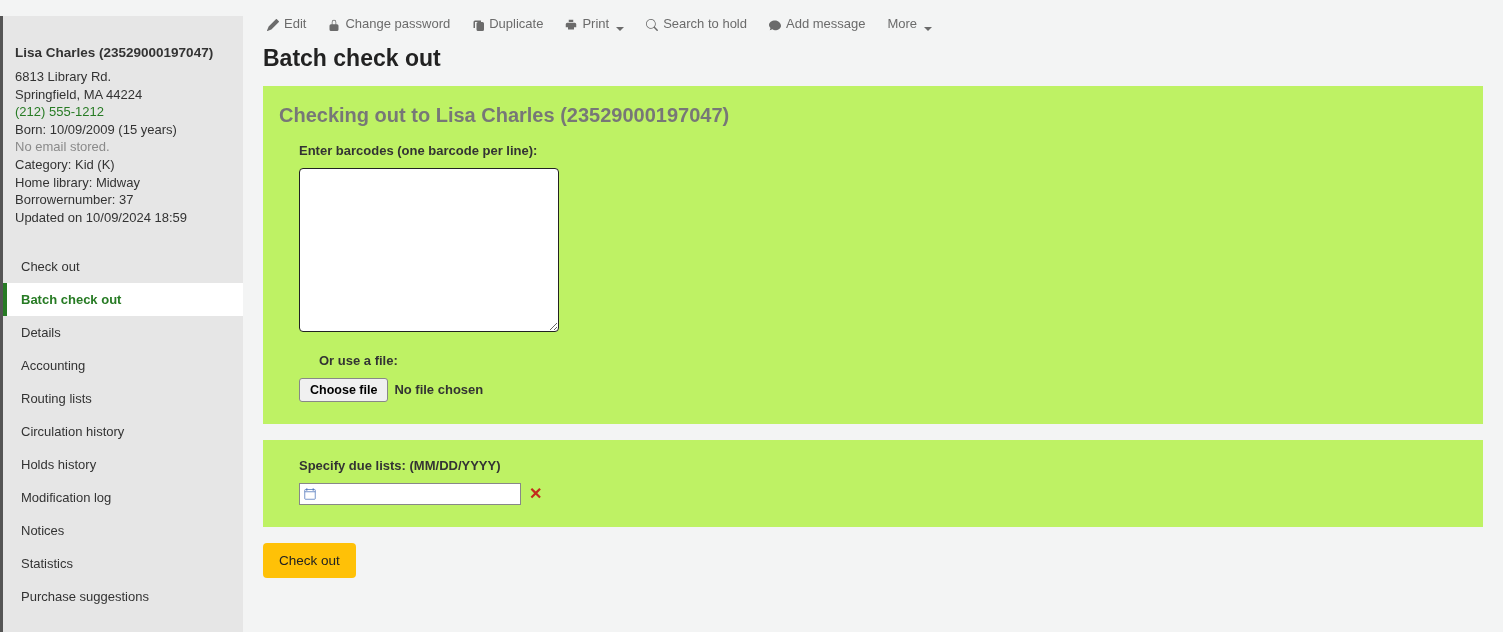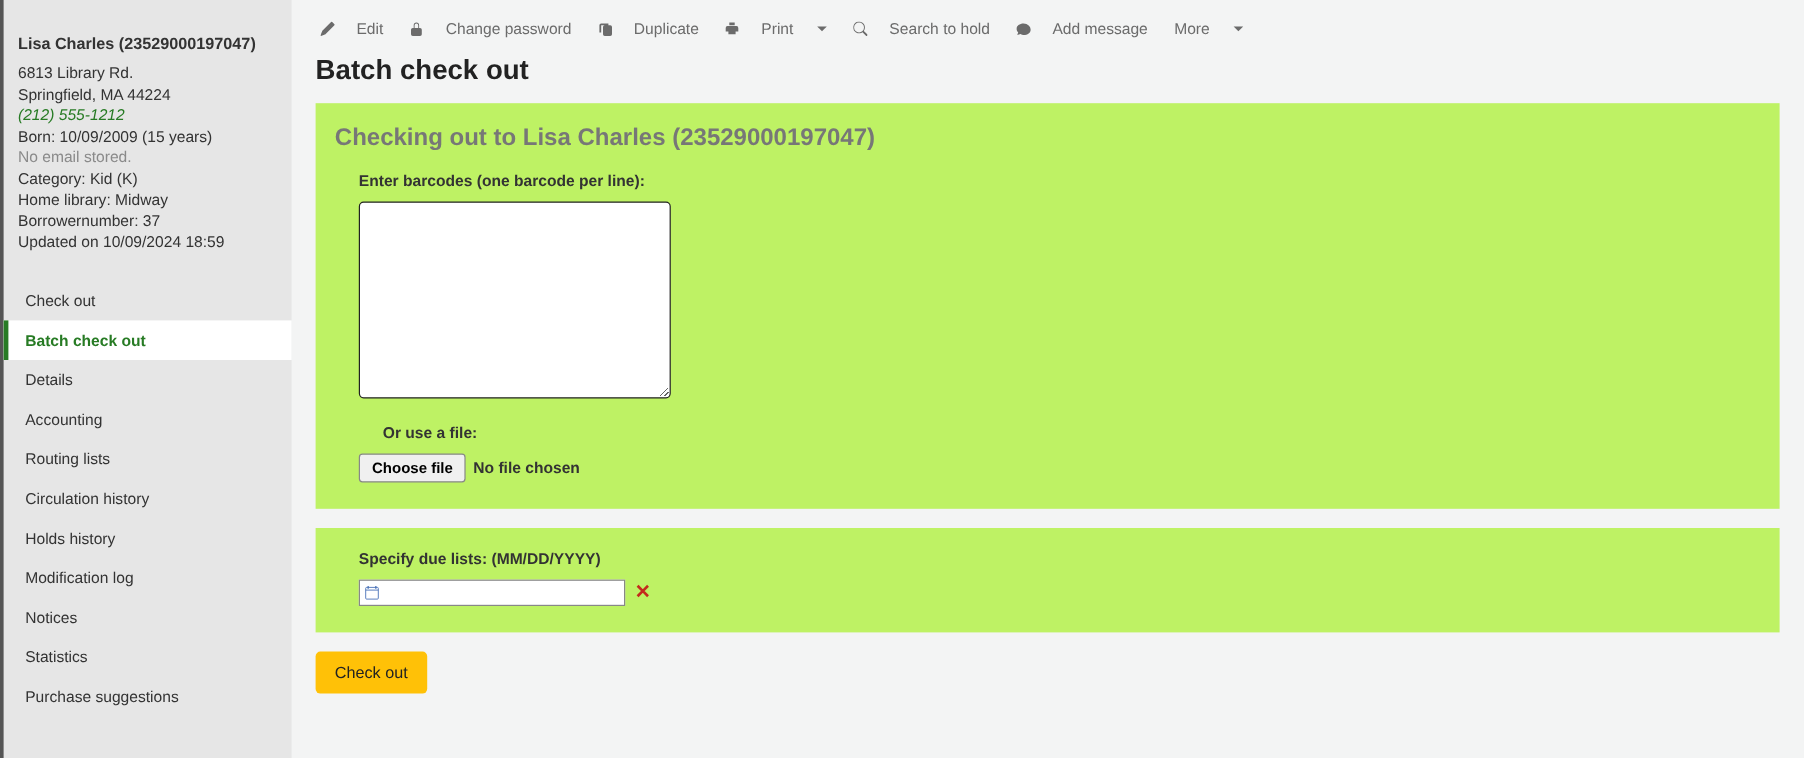--- a/index.html
+++ b/index.html
@@ -14,32 +14,33 @@
   .page {
     display: flex;
     min-height: 632px;
   }
   .sidebar {
     width: 243px;
     background: #e6e6e6;
     border-left: 3px solid #555;
     padding-top: 28px;
     flex-shrink: 0;
+    margin-top: 16px;
   }
   .patron-info {
     padding: 0 12px 16px 12px;
     line-height: 1.35;
   }
   .patron-name {
     font-weight: bold;
     font-size: 13.5px;
     margin-bottom: 6px;
   }
   .patron-line { font-size: 13px; }
-  .phone-link { color: #277b24; text-decoration: none; font-style: italic; }
+  .phone-link { color: #277b24; text-decoration: none; }
   .muted { color: #8a8a8a; }
   .side-nav { margin-top: 8px; }
   .side-nav-item {
     display: block;
     padding: 9px 12px 9px 18px;
     color: #333;
     font-size: 13px;
     cursor: pointer;
   }
   .side-nav-item.active {
@@ -56,22 +57,22 @@
   .toolbar {
     display: flex;
     align-items: center;
     gap: 22px;
     color: #6b6b6b;
     font-size: 13px;
     padding: 4px 0 14px 4px;
   }
   .toolbar-item {
     display: inline-flex;
-    align-items: center;
-    gap: 18px;
+    align-items: flex-end;
+    gap: 5px;
     cursor: pointer;
     color: #6b6b6b;
   }
   .toolbar-item svg { fill: #6b6b6b; }
   .caret-down {
     width:0;height:0;border-left:4px solid transparent;border-right:4px solid transparent;border-top:4px solid #6b6b6b;margin-left:2px;
   }
   h1.page-title {
     font-size: 23px;
     font-weight: bold;

